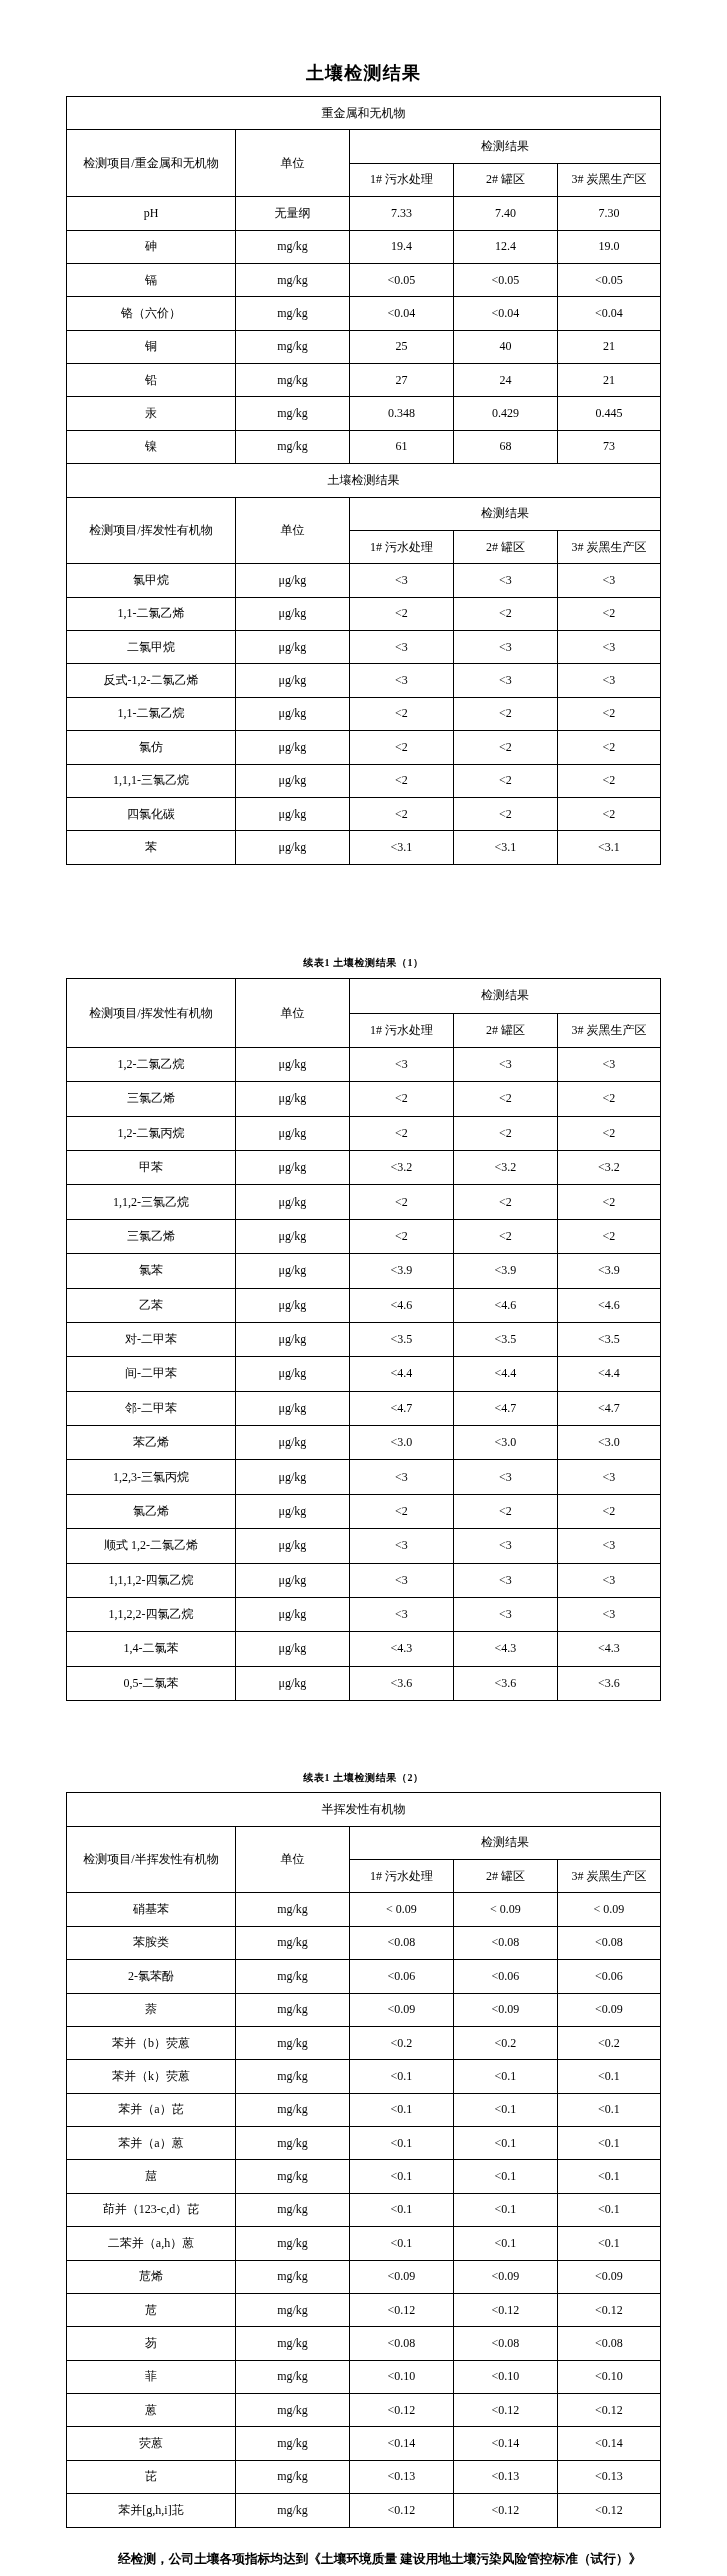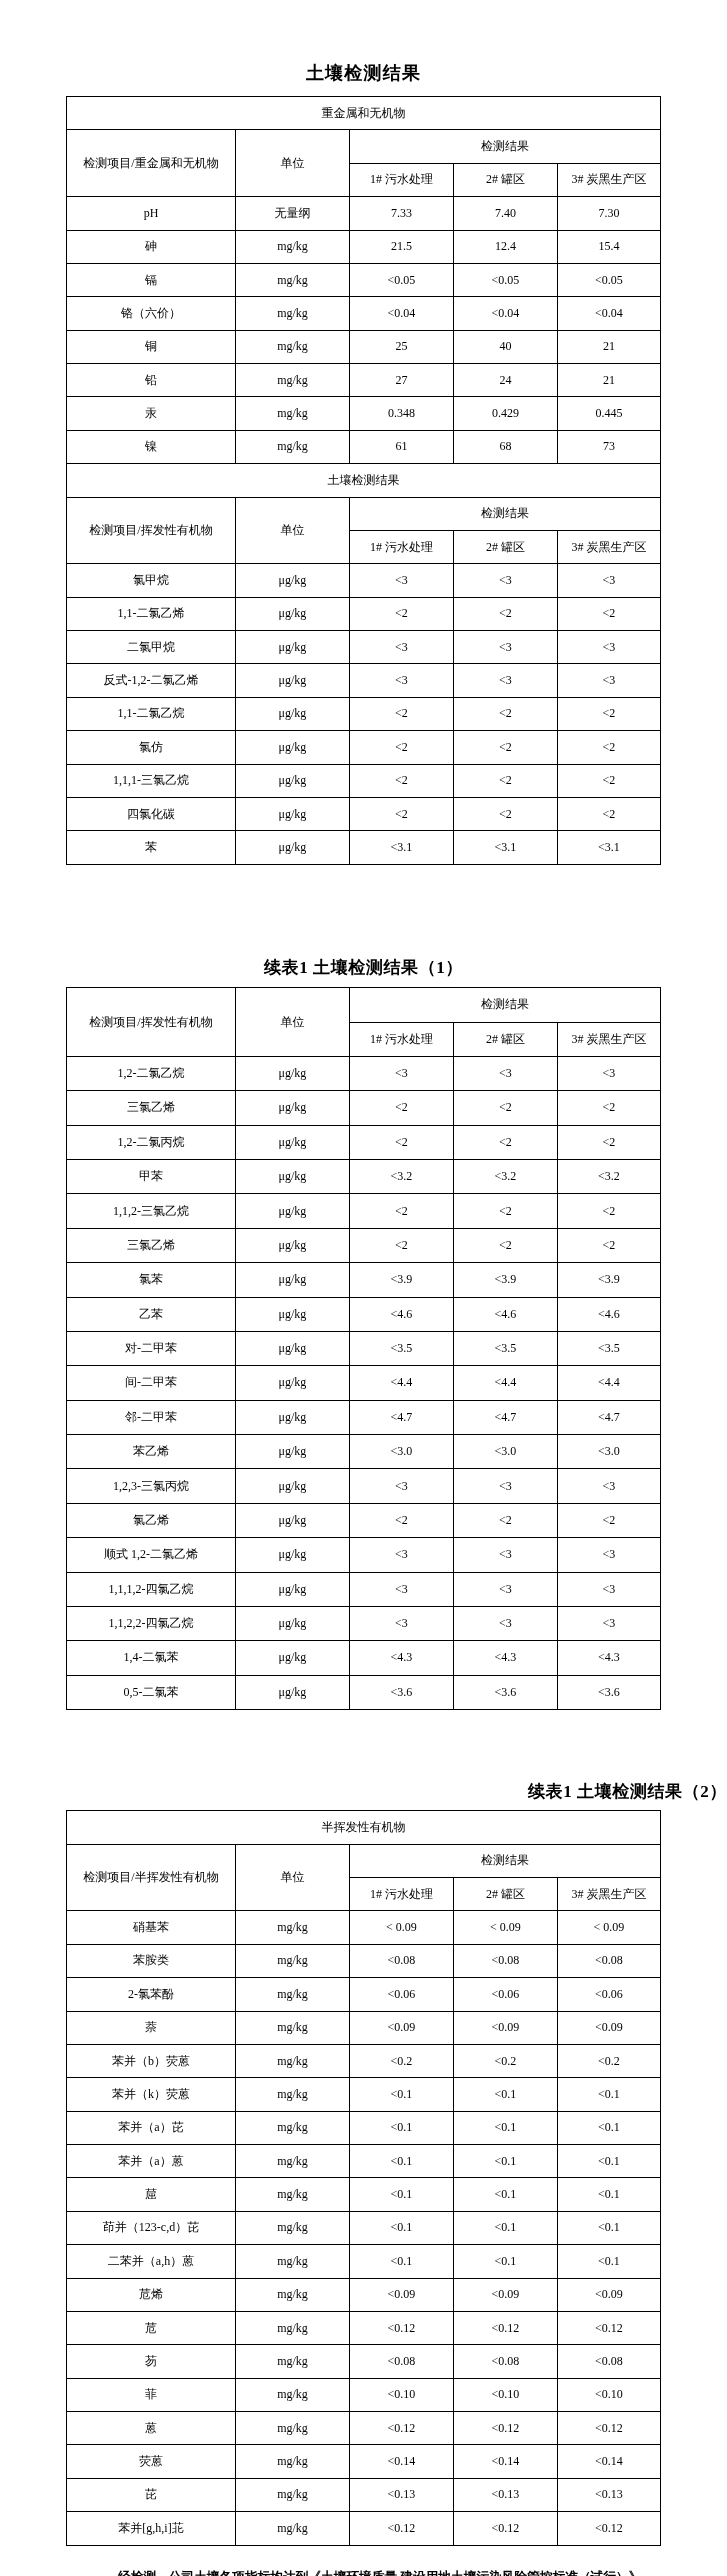--- a/index.html
+++ b/index.html
@@ -7,24 +7,24 @@
     width:727px;height:2576px;background:#ffffff;color:#000;
     font-family:"Liberation Serif","DejaVu Serif",serif;
     overflow:hidden;
   }
   .page{width:727px;height:2576px;position:relative;}
   .doc-title{
     margin:61px 0 11px 0;text-align:center;
     font-size:18px;font-weight:bold;letter-spacing:1.2px;
   }
   .cont-title{
-    text-align:center;font-size:17px;font-weight:bold;letter-spacing:0.6px;
+    text-align:center;font-size:10px;font-weight:bold;letter-spacing:0.6px;
   }
   #t2-title{margin:91px 0 8.5px 0;}
-  #t3-title{margin:70px 0 7.3px 0;text-align:right;}
+  #t3-title{margin:70px 0 7.3px 0;}
   table.soil{
     border-collapse:collapse;table-layout:fixed;
     width:594px;margin:0 auto;border:1.8px solid #000;
   }
   table.soil td{
     border:1.2px solid #000;text-align:center;vertical-align:middle;
     font-size:12px;padding:1.2px 2.4px;height:30px;line-height:1.25;
     overflow:hidden;
   }
   #table-2 td{height:31px;}
@@ -72,23 +72,23 @@
         <tr>
           <td>pH</td>
           <td>无量纲</td>
           <td>7.33</td>
           <td>7.40</td>
           <td>7.30</td>
         </tr>
         <tr>
           <td>砷</td>
           <td>mg/kg</td>
-          <td>21.5</td>
+          <td>19.4</td>
           <td>12.4</td>
-          <td>15.4</td>
+          <td>19.0</td>
         </tr>
         <tr>
           <td>镉</td>
           <td>mg/kg</td>
           <td>&lt;0.05</td>
           <td>&lt;0.05</td>
           <td>&lt;0.05</td>
         </tr>
         <tr>
           <td>铬（六价）</td>

